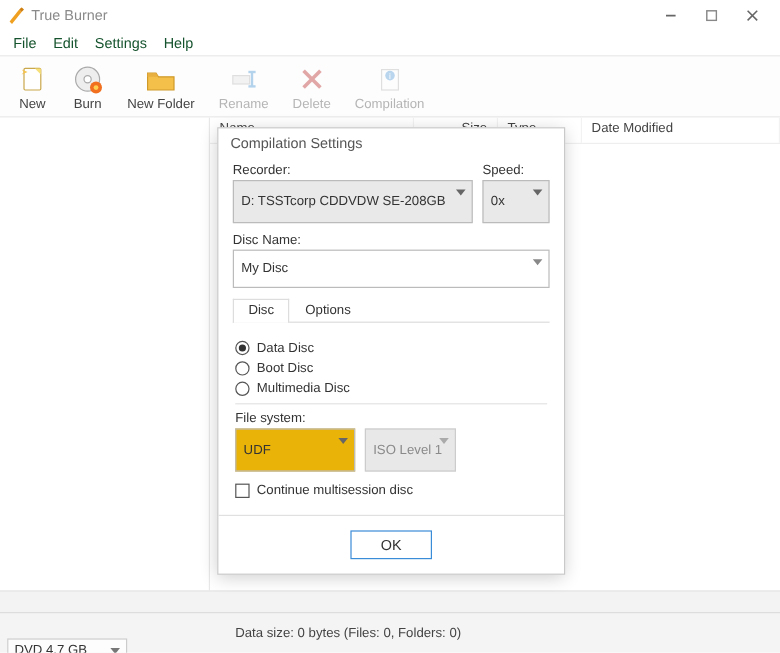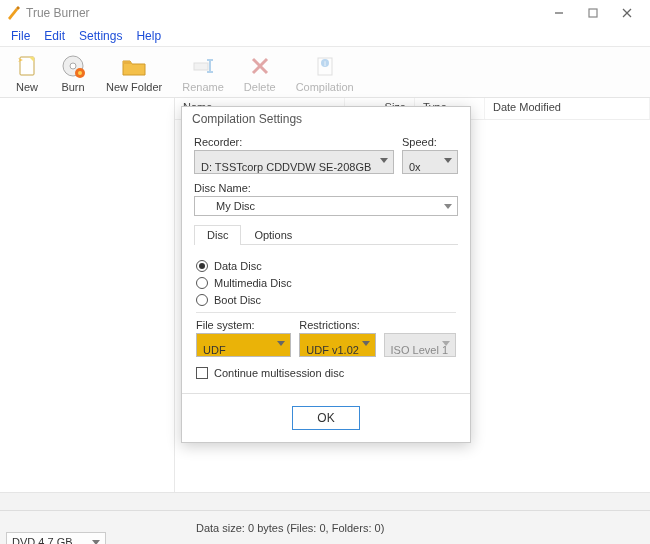--- a/index.html
+++ b/index.html
@@ -8,21 +8,21 @@
 
   
   .titlebar { height:26px; display:flex; align-items:center; padding:0 6px; background:#fff; }
   .titlebar .app-icon { width:14px; height:14px; margin-right:6px; }
   .titlebar .app-title { flex:1; color:#8a8a8a; font-size:12px; }
   .titlebar .win-controls { display:flex; }
   .win-btn { width:34px; height:22px; display:flex; align-items:center; justify-content:center; color:#777; }
 
   
   .menubar { height:20px; display:flex; align-items:center; padding:0 4px; background:#fff; }
-  .menu-item { padding:1px 7px; color:#1d4ed8; }
+  .menu-item { padding:1px 7px; color:#14532d; }
 
   
   .toolbar { background:#fdfdfd; border-top:1px solid #e9e9e9; border-bottom:1px solid #e5e5e5; padding:4px 4px 2px; display:flex; }
   .tool-btn { display:flex; flex-direction:column; align-items:center; padding:2px 10px; min-width:46px; }
   .tool-btn .ico { width:26px; height:26px; display:flex; align-items:center; justify-content:center; }
   .tool-btn .lbl { margin-top:2px; font-size:11px; color:#444; }
   .tool-btn.disabled .lbl { color:#b5b5b5; }
   .tool-btn.disabled svg { opacity:0.45; }
 
   
@@ -42,26 +42,26 @@
   .disc-select::after { content:""; position:absolute; right:5px; top:7px; border-left:4px solid transparent; border-right:4px solid transparent; border-top:5px solid #777; }
   .status-text { margin-left:90px; font-size:11px; color:#444; }
   .progress-strip { position:absolute; left:0; right:0; bottom:34px; height:18px; background:#f3f3f3; border-top:1px solid #e5e5e5; }
 
   
   .dialog { position:absolute; left:181px; top:106px; width:290px; background:#fff; border:1px solid #c9c9c9; box-shadow:0 3px 14px rgba(0,0,0,0.2); }
   .dlg-title { padding:5px 10px 6px; font-size:12px; color:#555; }
   .dlg-body { padding:4px 12px 8px; }
   .field-lbl { font-size:11px; color:#333; margin-bottom:2px; }
   .field-row { display:flex; gap:8px; margin-bottom:8px; }
-  .selectbox { height:24px; border:1px solid #bbb; background:#e9e9e9; display:flex; align-items:flex-end; padding:0 6px; font-size:11px; position:relative; }
+  .selectbox { height:36px; border:1px solid #bbb; background:#e9e9e9; display:flex; align-items:center; padding:0 6px; font-size:11px; position:relative; }
   .selectbox.light { background:#eab308; }
   .selectbox::after { content:""; position:absolute; right:5px; top:7px; border-left:4px solid transparent; border-right:4px solid transparent; border-top:5px solid #666; }
   .selectbox.disabled { background:#e8e8e8; color:#8a8a8a; border-color:#ccc; }
   .selectbox.disabled::after { border-top-color:#aaa; }
-  .inputbox { height:20px; border:1px solid #bbb; background:#fff; display:flex; align-items:center; padding:0 21px; font-size:11px; position:relative; }
+  .inputbox { height:32px; border:1px solid #bbb; background:#fff; display:flex; align-items:center; padding:0 6px; font-size:11px; position:relative; }
   .inputbox::after { content:""; position:absolute; right:5px; top:7px; border-left:4px solid transparent; border-right:4px solid transparent; border-top:5px solid #888; }
   .hr { border:none; border-top:1px solid #e3e3e3; margin:6px 0; }
   .tabs { display:flex; border-bottom:1px solid #ddd; margin-top:4px; }
   .tab { padding:3px 12px 4px; font-size:11px; border:1px solid transparent; border-bottom:none; position:relative; top:1px; }
   .tab.active { border-color:#ddd; background:#fff; }
   .tab-body { padding:10px 2px 6px; }
   .radio-row { display:flex; align-items:center; gap:6px; margin:5px 0; font-size:11px; }
   .radio { width:12px; height:12px; border-radius:50%; border:1px solid #555; display:inline-flex; align-items:center; justify-content:center; }
   .radio.checked::after { content:""; width:6px; height:6px; border-radius:50%; background:#333; }
   .chk-row { display:flex; align-items:flex-start; gap:6px; margin-top:10px; font-size:11px; }
@@ -219,42 +219,36 @@
       <div class="tab">Options</div>
     </div>
 
     <div class="tab-body">
       <div class="radio-row">
         <span class="radio checked"></span>
         <span>Data Disc</span>
       </div>
       <div class="radio-row">
         <span class="radio"></span>
-        <span>Multimedia Disc</span>
+        <span>Boot Disc</span>
       </div>
       <div class="radio-row">
         <span class="radio"></span>
-        <span>Boot Disc</span>
+        <span>Multimedia Disc</span>
       </div>
 
       <hr class="hr">
 
       <div class="field-row">
         <div style="width:100px;">
           <div class="field-lbl">File system:</div>
           <div class="selectbox light">
             <span>UDF</span>
           </div>
         </div>
-        <div style="width:80px;">
-          <div class="field-lbl">Restrictions:</div>
-          <div class="selectbox light">
-            <span>UDF v1.02</span>
-          </div>
-        </div>
         <div style="width:76px; align-self:flex-end;">
           <div class="selectbox disabled">
             <span>ISO Level 1</span>
           </div>
         </div>
       </div>
 
       <div class="chk-row">
         <span class="chk"></span>
         <span>Continue multisession disc</span>

